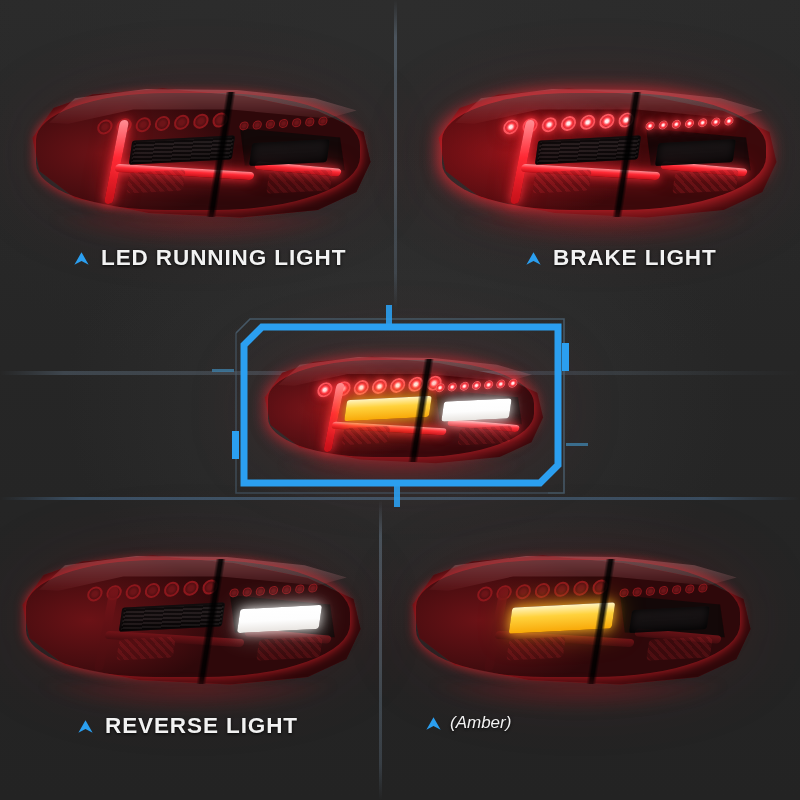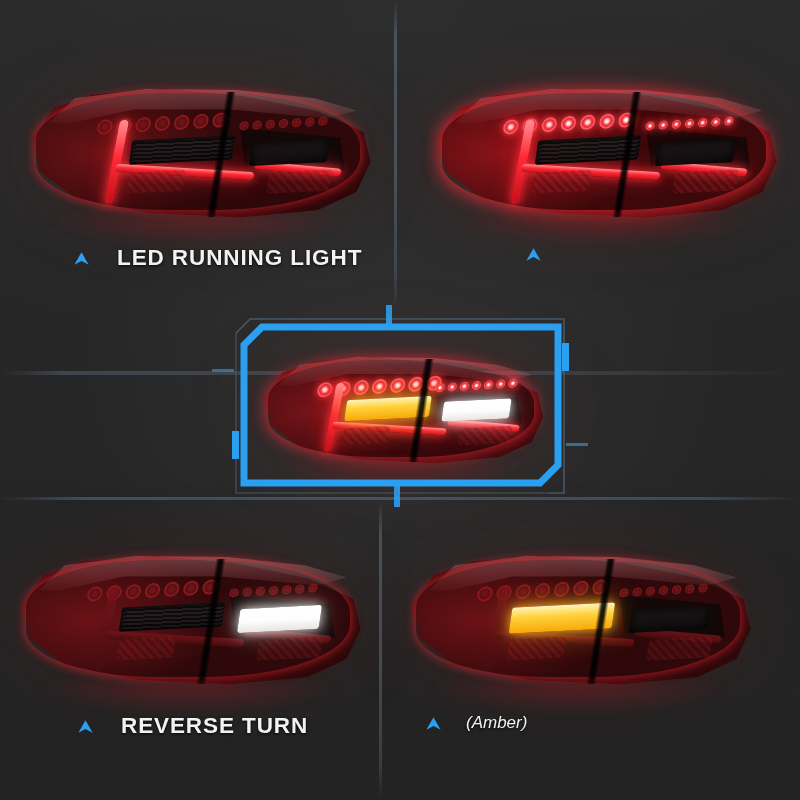--- a/index.html
+++ b/index.html
@@ -112,21 +112,21 @@
     box-shadow:0 0 10px 2px rgba(255,40,50,.55);
     pointer-events:none;
   }
   .refl{
     position:absolute;left:8%;width:84%;height:30px;
     background:radial-gradient(ellipse at 50% 0%,rgba(170,25,32,.38),rgba(0,0,0,0) 72%);
     filter:blur(5px);
   }
 
   
-  .caption{position:absolute;display:flex;align-items:center;gap:26px;justify-content:space-between;}
+  .caption{position:absolute;display:flex;align-items:center;gap:10px;justify-content:space-between;}
   .chev{width:19px;height:19px;flex:0 0 auto;display:block;}
   .cap-text{
     color:#f2f2f2;font-size:22.5px;font-weight:700;letter-spacing:.9px;
     text-shadow:0 1px 3px rgba(0,0,0,.85);white-space:nowrap;
   }
   .cap-sub{font-size:17px;font-weight:400;letter-spacing:0;}
 
   
   .frame-wrap{position:absolute;left:228px;top:303px;width:344px;height:205px;}
   .frame-svg{position:absolute;inset:0;width:100%;height:100%;overflow:visible;}
@@ -237,20 +237,21 @@
       <div class="edge-glow" style="left:4%;top:10%;width:92%;height:78%;box-shadow:0 0 16px 4px rgba(255,45,55,.7);"></div>
       <div class="seam" style="left:55%;"></div>
       <div class="refl" style="top:92%;"></div>
     </div>
   </div>
 
   <div class="caption" style="left:524px;top:245px;">
     <svg class="chev" viewBox="0 0 24 24">
       <path d="M12 4 L21 20 L12 15 L3 20 Z" fill="#2b9ff0"></path>
     </svg>
+    <span class="cap-text">BRAKE LIGHT</span>
   </div>
 
   <div class="lamp" style="left:256px;top:348px;width:290px;height:124px;">
     <div class="lamp-inner">
       <div class="body" style="filter:brightness(1.15);"></div>
       <div class="gloss"></div>
 
       <div class="lens-dark" style="left:60%;top:22%;width:33%;height:52%;clip-path:polygon(6% 22%,92% 34%,96% 76%,10% 70%);"></div>
 
       <div class="beads on" style="left:21.5%;top:25%;gap:3px;">
@@ -344,21 +345,21 @@
       <div class="edge-glow" style="left:4%;top:10%;width:92%;height:78%;"></div>
       <div class="seam" style="left:55%;"></div>
       <div class="refl" style="top:92%;"></div>
     </div>
   </div>
 
   <div class="caption" style="left:76px;top:713px;">
     <svg class="chev" viewBox="0 0 24 24">
       <path d="M12 4 L21 20 L12 15 L3 20 Z" fill="#2b9ff0"></path>
     </svg>
-    <span class="cap-text">REVERSE TURN</span>
+    <span class="cap-text">REVERSE LIGHT</span>
   </div>
 
   <div class="lamp" style="left:402px;top:545px;width:352px;height:150px;">
     <div class="lamp-inner">
       <div class="body"></div>
       <div class="gloss"></div>
 
       <div class="lens-dark" style="left:60%;top:22%;width:33%;height:52%;clip-path:polygon(6% 22%,92% 34%,96% 76%,10% 70%);"></div>
 
       <div class="beads" style="left:21.5%;top:25%;">

